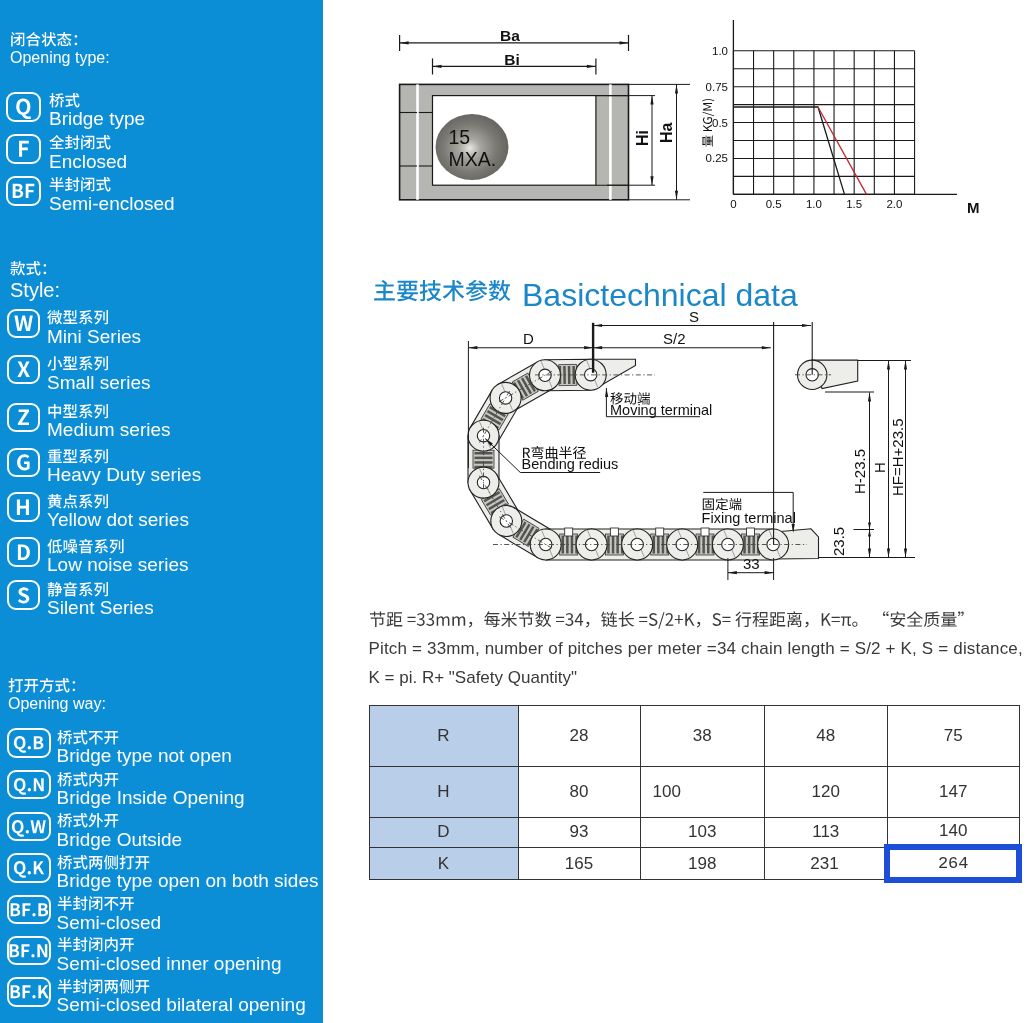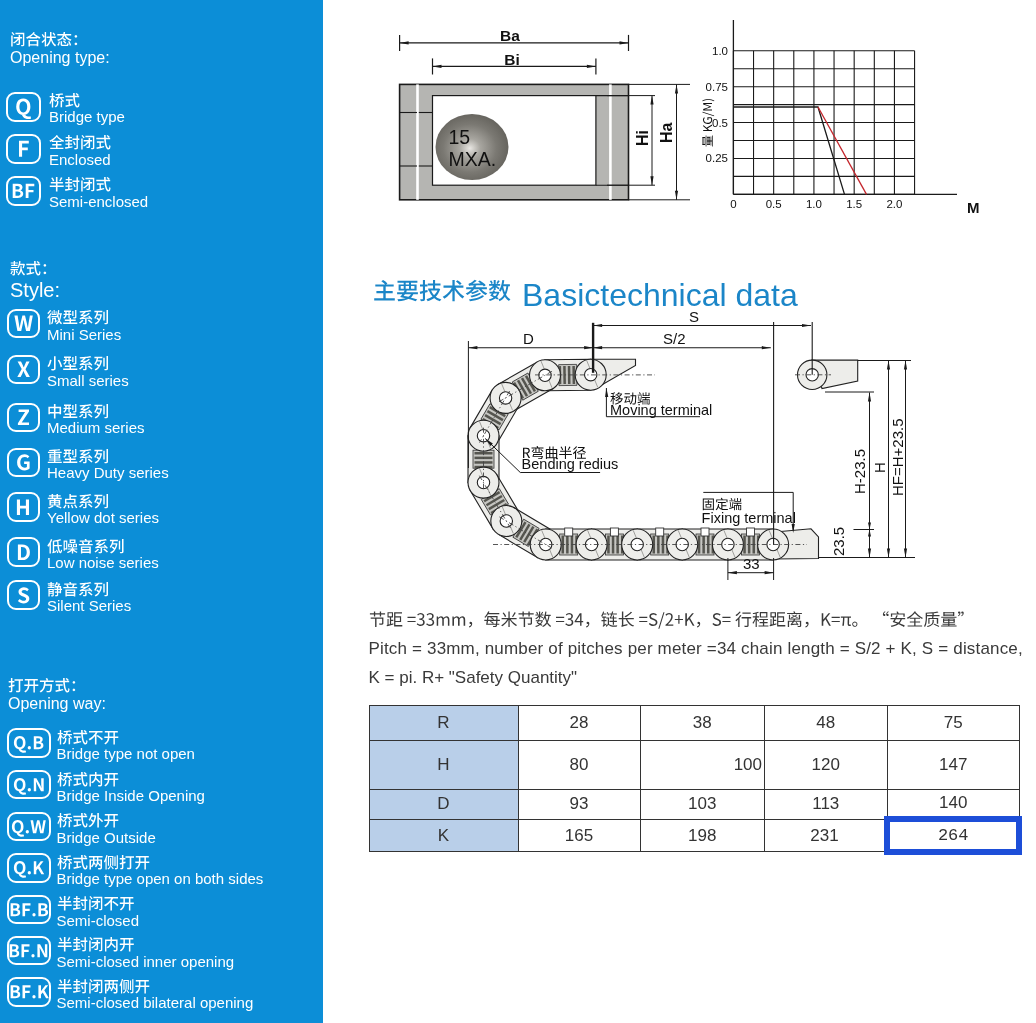--- a/index.html
+++ b/index.html
@@ -1,18 +1,18 @@
 <!DOCTYPE html>
 <html><head><meta charset="utf-8">
 <style>
 html,body{margin:0;padding:0;}
 body{width:1036px;height:1023px;position:relative;background:#fff;
  font-family:"Liberation Sans",sans-serif;}
 .abs{position:absolute;}
-.en{color:#fff;font-size:15px;white-space:nowrap;}
+.en{color:#fff;font-size:19px;white-space:nowrap;}
 .icon{position:absolute;border:2.6px solid #fff;border-radius:9px;box-sizing:border-box;}
 </style></head><body>
 
 <div class="abs" style="left:0;top:0;width:323px;height:1023px;background:#0c8ed7"></div>
 <svg style="position:absolute;left:10px;top:28.4px;overflow:visible" width="79" height="21" aria-hidden="true">
     <path transform="translate(0,17.1)" d="M3.7 -8.0H12.1V-6.6H3.7ZM8.6 -10.1H10.1V-1.7Q10.1 -1.1 9.9 -0.8Q9.8 -0.5 9.4 -0.3Q9.0 -0.1 8.3 -0.1Q7.7 -0.0 6.7 -0.0Q6.7 -0.3 6.5 -0.7Q6.4 -1.2 6.2 -1.5Q6.7 -1.4 7.1 -1.4Q7.5 -1.4 7.8 -1.4Q8.1 -1.4 8.2 -1.4Q8.4 -1.4 8.5 -1.5Q8.6 -1.6 8.6 -1.7ZM1.2 -9.5H2.7V1.3H1.2ZM1.5 -12.3 2.6 -13.0Q3.0 -12.6 3.4 -12.2Q3.7 -11.8 4.1 -11.4Q4.4 -11.0 4.6 -10.7L3.4 -9.9Q3.2 -10.2 2.9 -10.6Q2.6 -11.0 2.2 -11.5Q1.8 -11.9 1.5 -12.3ZM5.4 -12.3H13.7V-10.9H5.4ZM12.9 -12.3H14.3V-0.4Q14.3 0.2 14.2 0.5Q14.0 0.8 13.7 1.0Q13.3 1.1 12.8 1.2Q12.2 1.2 11.4 1.2Q11.3 0.9 11.2 0.5Q11.1 0.1 10.9 -0.1Q11.5 -0.1 11.9 -0.1Q12.4 -0.1 12.6 -0.1Q12.8 -0.1 12.8 -0.2Q12.9 -0.2 12.9 -0.4ZM8.2 -7.3 9.5 -6.9Q8.6 -5.2 7.2 -3.9Q5.8 -2.5 4.0 -1.5Q3.9 -1.7 3.7 -1.9Q3.6 -2.1 3.4 -2.3Q3.2 -2.5 3.0 -2.6Q4.1 -3.2 5.1 -3.9Q6.1 -4.7 6.9 -5.6Q7.7 -6.4 8.2 -7.3Z M19.4 -8.0H27.2V-6.7H19.4ZM19.1 -0.9H27.3V0.5H19.1ZM18.5 -5.1H28.3V1.2H26.7V-3.8H20.0V1.3H18.5ZM23.5 -13.1 24.8 -12.5Q23.9 -11.2 22.6 -10.0Q21.4 -8.8 20.0 -7.9Q18.6 -6.9 17.1 -6.3Q16.9 -6.6 16.6 -6.9Q16.3 -7.3 16.0 -7.6Q17.5 -8.2 18.9 -9.0Q20.3 -9.8 21.5 -10.9Q22.7 -11.9 23.5 -13.1ZM23.9 -12.2Q25.4 -10.6 27.1 -9.5Q28.7 -8.5 30.6 -7.8Q30.3 -7.5 30.0 -7.2Q29.7 -6.8 29.6 -6.4Q28.3 -7.0 27.1 -7.7Q26.0 -8.4 24.8 -9.4Q23.7 -10.3 22.6 -11.5Z M36.6 -8.6H45.8V-7.2H36.6ZM41.5 -8.0Q41.8 -6.2 42.5 -4.6Q43.1 -3.1 44.0 -1.9Q44.9 -0.7 46.2 0.0Q46.0 0.2 45.8 0.4Q45.6 0.6 45.4 0.8Q45.2 1.1 45.1 1.3Q43.8 0.4 42.9 -0.9Q41.9 -2.3 41.3 -4.0Q40.7 -5.7 40.3 -7.7ZM42.5 -12.0 43.6 -12.6Q43.9 -12.2 44.3 -11.8Q44.6 -11.3 44.9 -10.8Q45.2 -10.3 45.4 -10.0L44.2 -9.3Q44.0 -9.6 43.8 -10.1Q43.5 -10.6 43.1 -11.1Q42.8 -11.6 42.5 -12.0ZM40.0 -13.1H41.5V-9.3Q41.5 -8.0 41.3 -6.7Q41.2 -5.3 40.7 -3.9Q40.3 -2.5 39.5 -1.2Q38.6 0.1 37.3 1.3Q37.0 1.1 36.7 0.8Q36.4 0.5 36.1 0.3Q37.4 -0.8 38.2 -2.0Q39.0 -3.2 39.4 -4.5Q39.8 -5.8 39.9 -7.0Q40.0 -8.2 40.0 -9.3ZM34.7 -13.1H36.1V1.3H34.7ZM31.7 -10.4 32.8 -11.1Q33.2 -10.6 33.5 -10.1Q33.9 -9.6 34.2 -9.1Q34.5 -8.6 34.7 -8.2L33.5 -7.4Q33.3 -7.9 33.0 -8.4Q32.7 -8.9 32.4 -9.4Q32.0 -9.9 31.7 -10.4ZM31.5 -3.2Q32.1 -3.7 33.1 -4.5Q34.0 -5.3 34.9 -6.1L35.5 -5.0Q34.7 -4.2 33.9 -3.4Q33.0 -2.6 32.3 -2.0Z M47.3 -11.0H61.2V-9.6H47.3ZM53.6 -13.2H55.1Q55.0 -12.0 54.8 -10.9Q54.5 -9.8 54.1 -8.8Q53.7 -7.8 52.9 -6.9Q52.1 -6.0 50.9 -5.3Q49.7 -4.6 48.0 -4.1Q47.9 -4.4 47.6 -4.8Q47.4 -5.1 47.1 -5.4Q48.8 -5.8 49.9 -6.4Q51.0 -7.0 51.7 -7.7Q52.4 -8.5 52.7 -9.4Q53.1 -10.3 53.3 -11.2Q53.5 -12.2 53.6 -13.2ZM55.3 -10.9Q56.0 -8.9 57.6 -7.5Q59.1 -6.1 61.5 -5.6Q61.3 -5.4 61.1 -5.2Q60.9 -5.0 60.8 -4.7Q60.6 -4.5 60.5 -4.2Q58.8 -4.7 57.6 -5.6Q56.3 -6.5 55.4 -7.7Q54.5 -9.0 54.0 -10.6ZM52.4 -6.2 53.6 -7.0Q54.1 -6.8 54.6 -6.4Q55.0 -6.1 55.5 -5.8Q55.9 -5.5 56.2 -5.2L54.9 -4.3Q54.6 -4.6 54.2 -5.0Q53.8 -5.3 53.3 -5.6Q52.8 -6.0 52.4 -6.2ZM50.6 -3.8H52.1V-0.9Q52.1 -0.5 52.3 -0.4Q52.5 -0.3 53.2 -0.3Q53.3 -0.3 53.6 -0.3Q54.0 -0.3 54.3 -0.3Q54.7 -0.3 55.1 -0.3Q55.5 -0.3 55.9 -0.3Q56.2 -0.3 56.4 -0.3Q56.8 -0.3 56.9 -0.5Q57.1 -0.6 57.2 -1.0Q57.3 -1.4 57.4 -2.2Q57.5 -2.0 57.8 -1.9Q58.0 -1.8 58.2 -1.7Q58.5 -1.7 58.7 -1.6Q58.6 -0.6 58.4 -0.0Q58.2 0.5 57.7 0.8Q57.3 1.0 56.5 1.0Q56.3 1.0 56.0 1.0Q55.6 1.0 55.2 1.0Q54.8 1.0 54.3 1.0Q53.9 1.0 53.6 1.0Q53.2 1.0 53.1 1.0Q52.1 1.0 51.6 0.8Q51.1 0.6 50.8 0.2Q50.6 -0.2 50.6 -0.9ZM52.8 -4.0 53.9 -4.7Q54.4 -4.3 54.8 -3.9Q55.3 -3.4 55.7 -3.0Q56.1 -2.5 56.4 -2.1L55.1 -1.4Q54.9 -1.7 54.5 -2.2Q54.1 -2.7 53.7 -3.2Q53.2 -3.6 52.8 -4.0ZM58.1 -3.6 59.3 -4.0Q59.7 -3.4 60.1 -2.6Q60.5 -1.9 60.8 -1.1Q61.1 -0.4 61.2 0.1L59.8 0.6Q59.7 0.1 59.4 -0.7Q59.2 -1.4 58.8 -2.2Q58.4 -2.9 58.1 -3.6ZM48.7 -3.8 50.0 -3.4Q49.9 -2.7 49.7 -2.0Q49.4 -1.2 49.2 -0.5Q48.9 0.2 48.6 0.7L47.2 0.0Q47.6 -0.5 47.9 -1.1Q48.1 -1.8 48.4 -2.5Q48.6 -3.2 48.7 -3.8Z M65.9 -7.4Q65.3 -7.4 65.0 -7.8Q64.6 -8.1 64.6 -8.7Q64.6 -9.3 65.0 -9.6Q65.3 -10.0 65.9 -10.0Q66.4 -10.0 66.8 -9.6Q67.2 -9.3 67.2 -8.7Q67.2 -8.1 66.8 -7.8Q66.4 -7.4 65.9 -7.4ZM65.9 0.1Q65.3 0.1 65.0 -0.3Q64.6 -0.6 64.6 -1.2Q64.6 -1.8 65.0 -2.1Q65.3 -2.5 65.9 -2.5Q66.4 -2.5 66.8 -2.1Q67.2 -1.8 67.2 -1.2Q67.2 -0.6 66.8 -0.3Q66.4 0.1 65.9 0.1Z" fill="#ffffff"></path>
   </svg>
 <div class="abs en" style="left:10px;top:49px;font-size:16px;">Opening type:</div>
 <svg style="position:absolute;left:10px;top:257.4px;overflow:visible" width="48" height="21" aria-hidden="true">
     <path transform="translate(0,17.1)" d="M10.4 -7.8H11.7V-7.1Q11.7 -6.2 11.6 -5.2Q11.6 -4.1 11.2 -3.0Q10.9 -1.9 10.3 -0.8Q9.6 0.3 8.6 1.3Q8.4 1.2 8.2 1.0Q8.1 0.8 7.8 0.6Q7.6 0.5 7.4 0.3Q8.5 -0.5 9.0 -1.5Q9.6 -2.5 9.9 -3.5Q10.2 -4.5 10.3 -5.4Q10.4 -6.4 10.4 -7.1ZM11.6 -6.0Q11.9 -4.6 12.3 -3.5Q12.8 -2.3 13.5 -1.4Q14.2 -0.5 15.1 0.1Q15.0 0.2 14.8 0.4Q14.6 0.6 14.4 0.9Q14.2 1.1 14.1 1.3Q13.1 0.6 12.4 -0.4Q11.7 -1.5 11.2 -2.8Q10.7 -4.2 10.5 -5.7ZM0.7 -11.7H7.9V-10.5H0.7ZM0.5 -5.0H8.1V-3.8H0.5ZM1.1 -9.4H7.6V-8.2H1.1ZM1.2 -7.2H7.5V-6.0H1.2ZM3.7 -4.5H5.0V-0.1Q5.0 0.3 4.9 0.6Q4.8 0.9 4.5 1.1Q4.2 1.2 3.7 1.3Q3.3 1.3 2.6 1.3Q2.6 1.0 2.5 0.6Q2.3 0.3 2.2 0.0Q2.6 0.0 3.0 0.0Q3.3 0.0 3.5 0.0Q3.7 0.0 3.7 -0.2ZM3.7 -13.0H5.0V-8.6H3.7ZM1.7 -3.4 2.9 -3.1Q2.7 -2.2 2.3 -1.3Q1.9 -0.4 1.6 0.2Q1.4 0.1 1.0 -0.0Q0.6 -0.2 0.4 -0.3Q0.8 -0.9 1.1 -1.7Q1.5 -2.6 1.7 -3.4ZM5.7 -3.0 6.8 -3.4Q7.1 -3.0 7.3 -2.6Q7.5 -2.1 7.7 -1.7Q7.9 -1.3 8.0 -1.0L6.8 -0.5Q6.7 -0.8 6.5 -1.2Q6.4 -1.6 6.2 -2.1Q6.0 -2.6 5.7 -3.0ZM9.3 -10.3H13.8V-8.9H9.3ZM9.2 -13.1 10.6 -12.9Q10.4 -11.5 10.1 -10.2Q9.8 -8.9 9.4 -7.8Q9.0 -6.7 8.5 -5.8Q8.4 -5.9 8.2 -6.1Q7.9 -6.2 7.7 -6.4Q7.5 -6.6 7.3 -6.7Q7.8 -7.4 8.2 -8.4Q8.5 -9.5 8.8 -10.7Q9.0 -11.8 9.2 -13.1ZM13.4 -10.3H13.7L13.9 -10.3L14.9 -10.1Q14.7 -9.3 14.6 -8.6Q14.4 -7.8 14.1 -7.1Q13.9 -6.4 13.7 -5.8L12.5 -6.2Q12.7 -6.7 12.9 -7.4Q13.1 -8.0 13.2 -8.7Q13.3 -9.4 13.4 -10.0Z M26.5 -12.2 27.5 -13.0Q27.9 -12.8 28.3 -12.5Q28.7 -12.1 29.1 -11.8Q29.4 -11.5 29.7 -11.2L28.6 -10.3Q28.4 -10.6 28.1 -10.9Q27.7 -11.3 27.3 -11.6Q26.9 -11.9 26.5 -12.2ZM16.3 -10.3H30.2V-8.9H16.3ZM16.9 -6.8H23.7V-5.4H16.9ZM19.5 -6.0H20.9V-0.6H19.5ZM16.4 -0.6Q17.3 -0.8 18.6 -1.0Q19.8 -1.2 21.2 -1.5Q22.7 -1.8 24.1 -2.1L24.2 -0.8Q22.9 -0.5 21.6 -0.2Q20.2 0.1 19.0 0.4Q17.8 0.6 16.8 0.9ZM24.1 -13.0H25.7Q25.7 -11.0 25.8 -9.1Q25.9 -7.2 26.2 -5.6Q26.4 -4.0 26.8 -2.7Q27.2 -1.5 27.6 -0.9Q28.1 -0.2 28.6 -0.2Q28.9 -0.2 29.1 -0.9Q29.2 -1.6 29.3 -3.1Q29.5 -2.8 29.9 -2.6Q30.2 -2.4 30.6 -2.3Q30.4 -0.8 30.2 -0.1Q30.0 0.7 29.6 1.0Q29.1 1.3 28.5 1.3Q27.7 1.3 27.0 0.8Q26.4 0.2 25.9 -0.8Q25.5 -1.7 25.1 -3.1Q24.8 -4.4 24.5 -6.0Q24.3 -7.6 24.2 -9.4Q24.1 -11.2 24.1 -13.0Z M34.9 -7.4Q34.3 -7.4 34.0 -7.8Q33.6 -8.1 33.6 -8.7Q33.6 -9.3 34.0 -9.6Q34.3 -10.0 34.9 -10.0Q35.4 -10.0 35.8 -9.6Q36.2 -9.3 36.2 -8.7Q36.2 -8.1 35.8 -7.8Q35.4 -7.4 34.9 -7.4ZM34.9 0.1Q34.3 0.1 34.0 -0.3Q33.6 -0.6 33.6 -1.2Q33.6 -1.8 34.0 -2.1Q34.3 -2.5 34.9 -2.5Q35.4 -2.5 35.8 -2.1Q36.2 -1.8 36.2 -1.2Q36.2 -0.6 35.8 -0.3Q35.4 0.1 34.9 0.1Z" fill="#ffffff"></path>
@@ -172,28 +172,28 @@
       <col style="width:149px">
       <col style="width:122px">
       <col style="width:124.5px">
       <col style="width:122.5px">
       <col style="width:132.4px">
     </colgroup>
     <tbody>
       <tr>
         <td style="border:1px solid #333;background:#b9cfe9;height:26.3px;text-align:center;padding:0;">R</td>
         <td style="border:1px solid #333;height:26.3px;text-align:center;padding:0;">28</td>
-        <td style="border:1px solid #333;height:26.3px;text-align:center;padding:4px;">38</td>
+        <td style="border:1px solid #333;height:26.3px;text-align:center;padding:17px;">38</td>
         <td style="border:1px solid #333;height:26.3px;text-align:center;padding:0;">48</td>
         <td style="border:1px solid #333;height:26.3px;text-align:center;padding:0;">75</td>
       </tr>
       <tr>
         <td style="border:1px solid #333;background:#b9cfe9;height:26.3px;text-align:center;padding:0;">H</td>
         <td style="border:1px solid #333;height:26.3px;text-align:center;padding:0;">80</td>
-        <td style="border:1px solid #333;height:26.3px;text-align:right;padding:2px;">100</td>
+        <td style="border:1px solid #333;height:26.3px;text-align:left;padding:12px;">100</td>
         <td style="border:1px solid #333;height:26.3px;text-align:center;padding:0;">120</td>
         <td style="border:1px solid #333;height:26.3px;text-align:center;padding:11px;">147</td>
       </tr>
       <tr>
         <td style="border:1px solid #333;background:#b9cfe9;height:26.3px;text-align:center;padding:0;">D</td>
         <td style="border:1px solid #333;height:26.3px;text-align:center;padding:0;">93</td>
         <td style="border:1px solid #333;height:26.3px;text-align:center;padding:0;">103</td>
         <td style="border:1px solid #333;height:26.3px;text-align:center;padding:0;">113</td>
         <td style="border:1px solid #333;height:26.3px;text-align:center;padding:0;">140</td>
       </tr>

